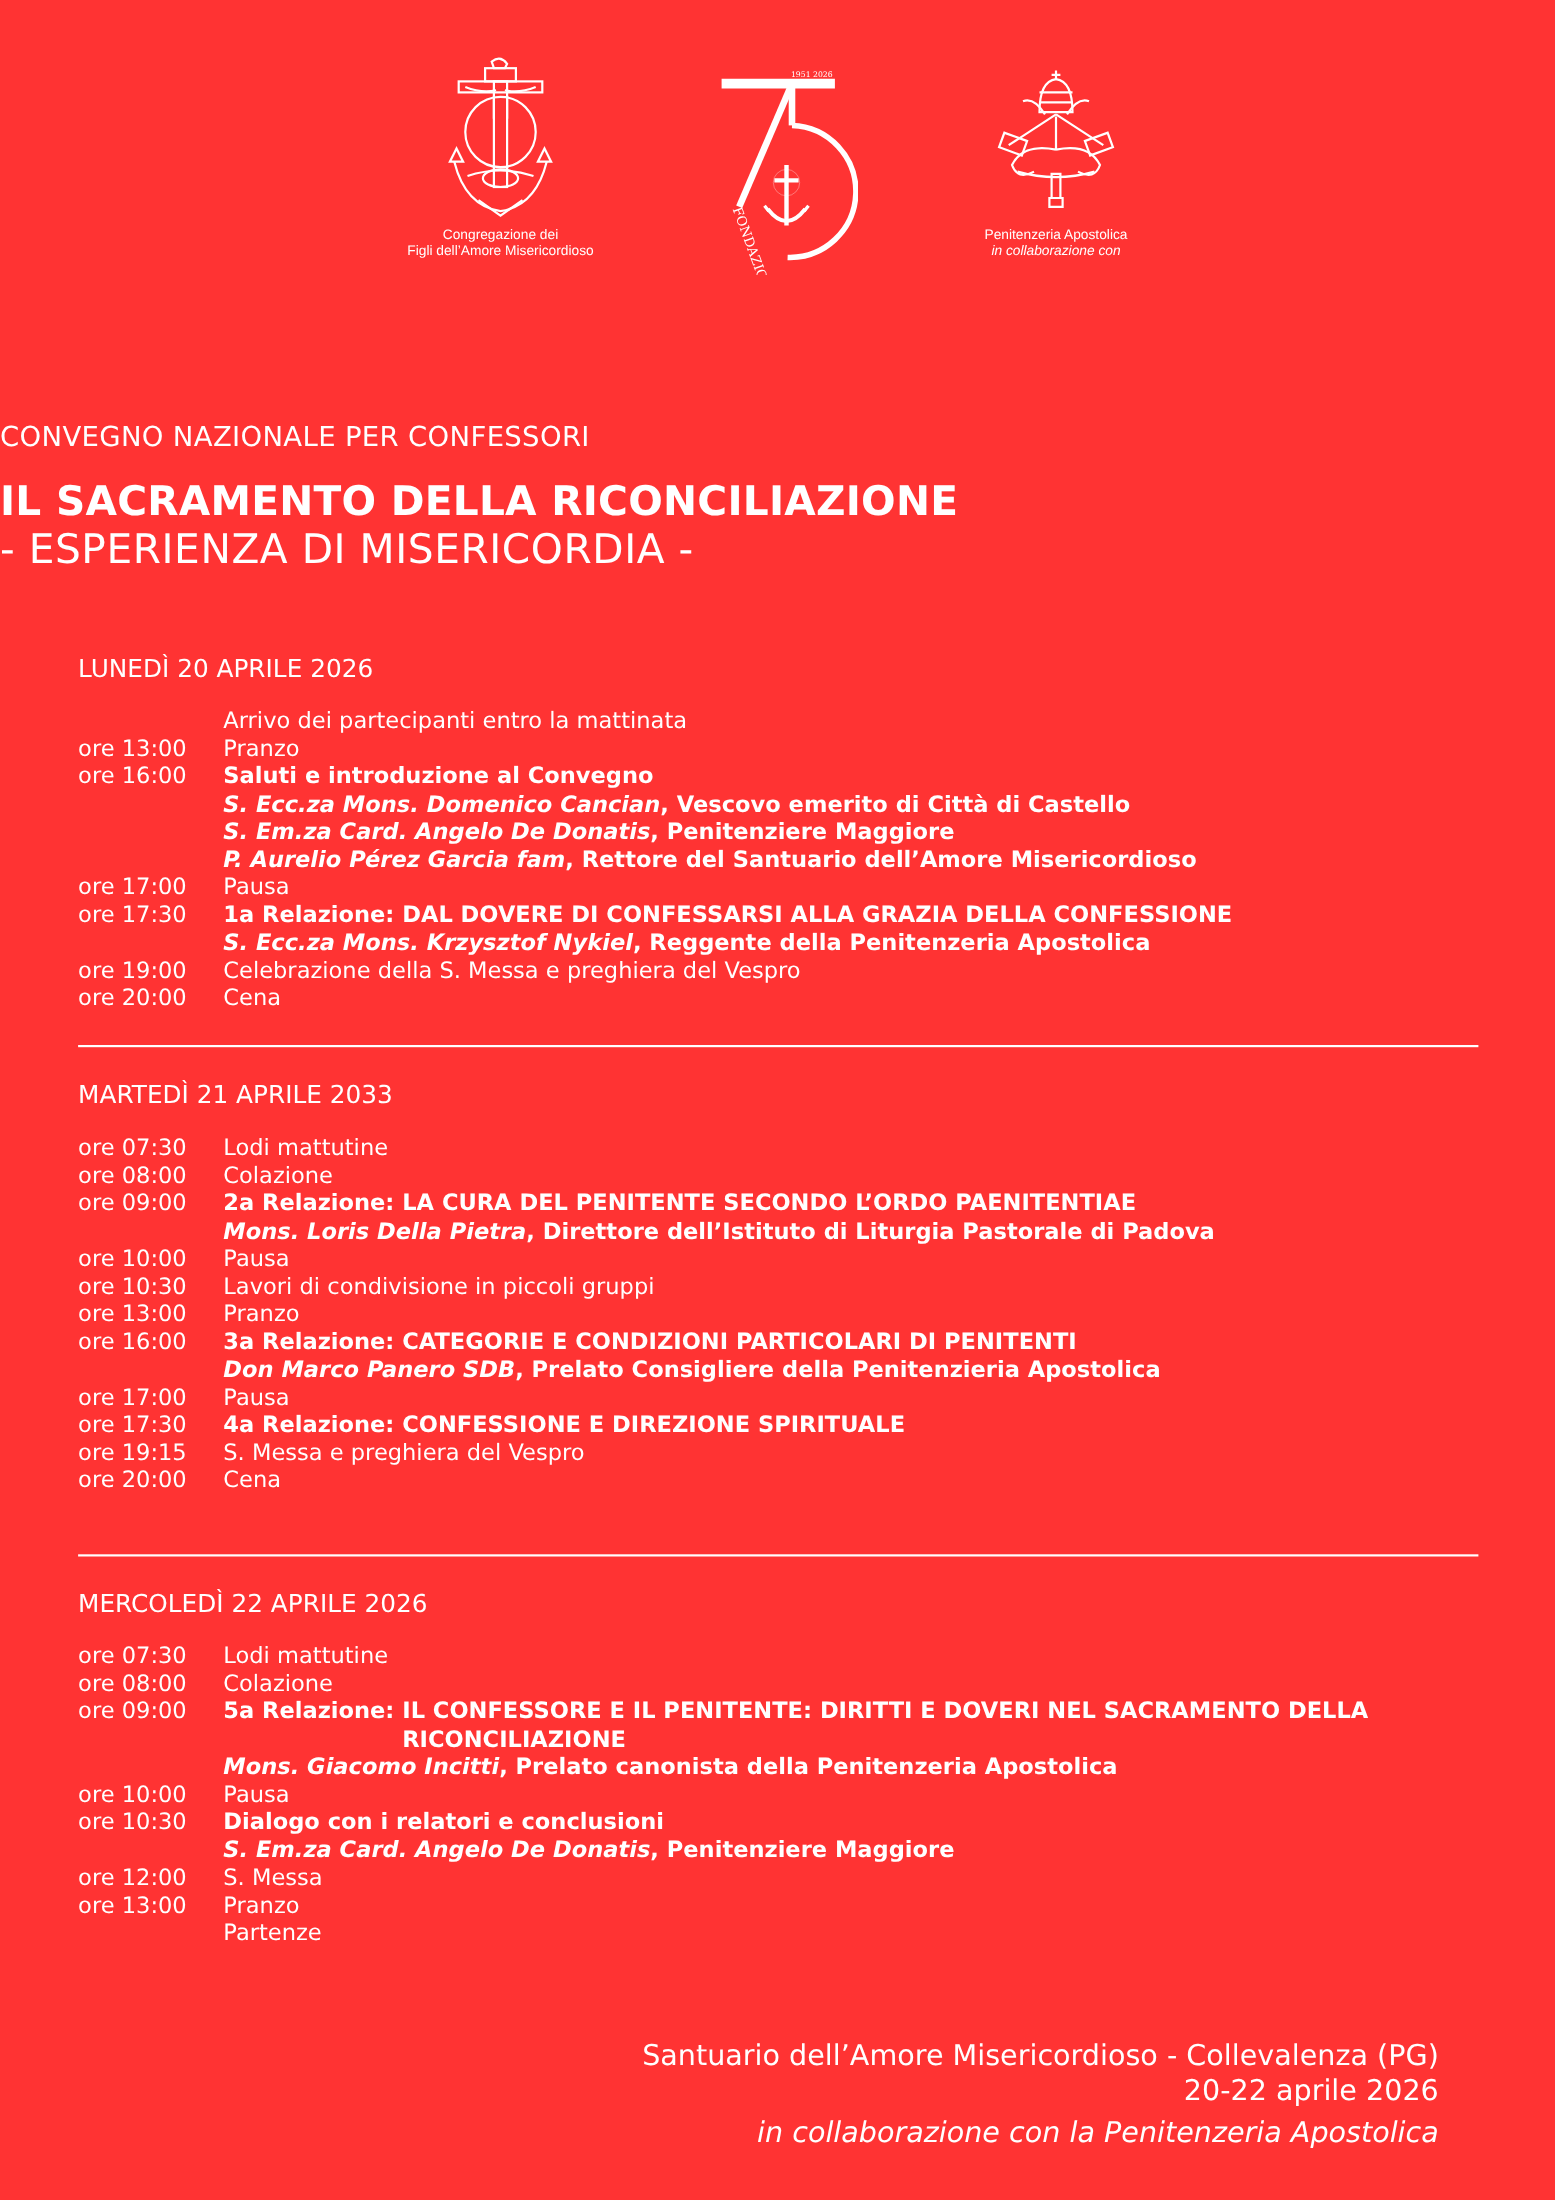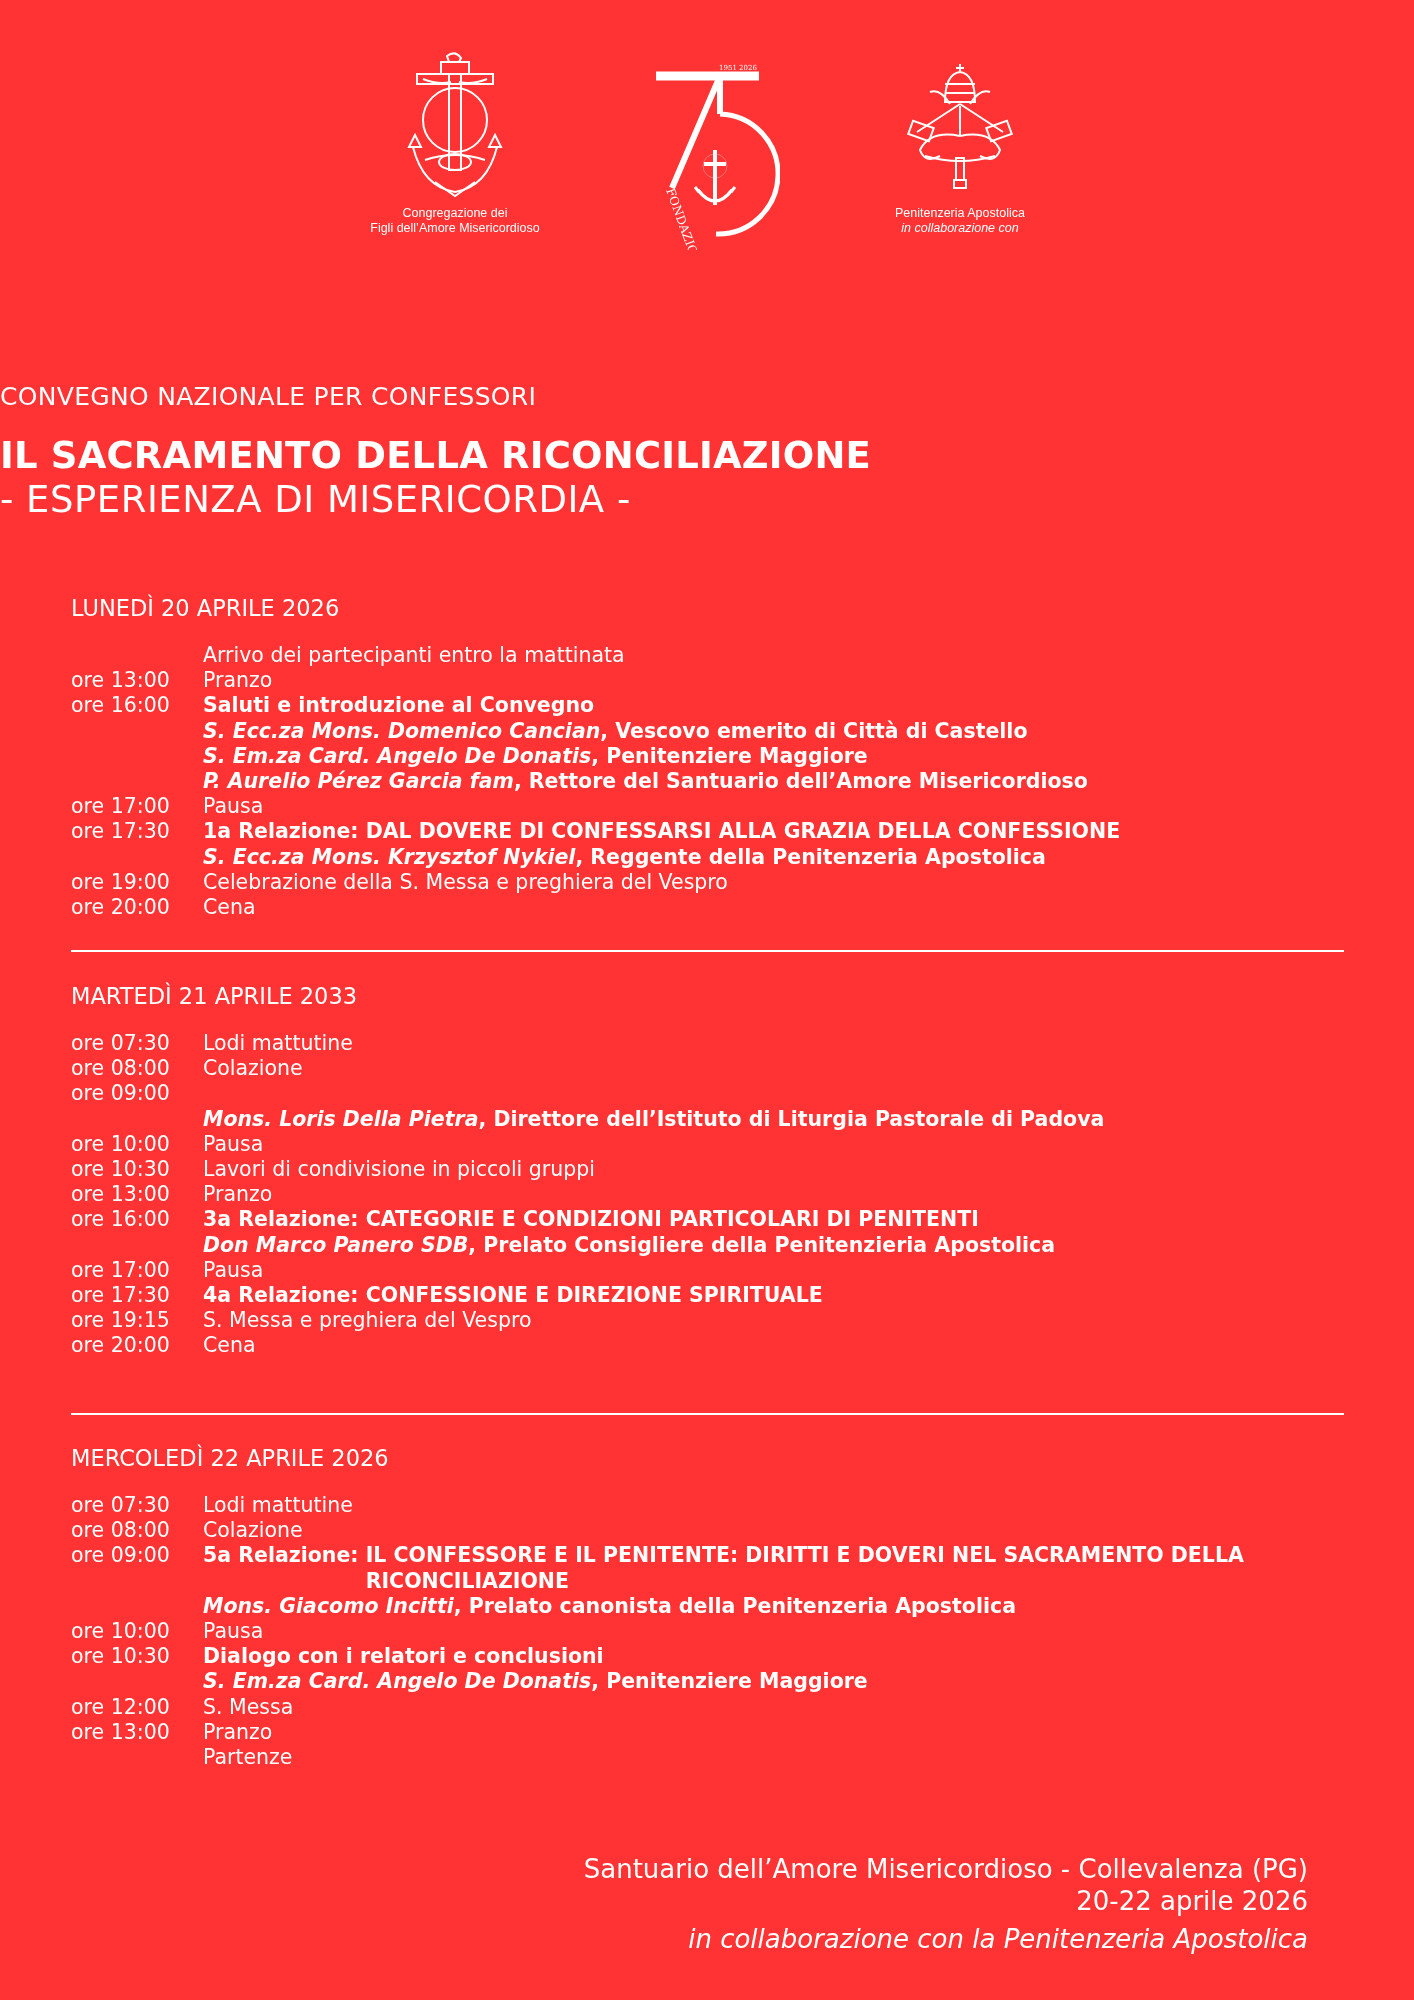--- a/index.html
+++ b/index.html
@@ -162,20 +162,21 @@
       <div class="row">
         <span class="time">ore 07:30</span>
         <span class="content">Lodi mattutine</span>
       </div>
       <div class="row">
         <span class="time">ore 08:00</span>
         <span class="content">Colazione</span>
       </div>
       <div class="row">
         <span class="time">ore 09:00</span>
+        <span class="content b">2a Relazione: LA CURA DEL PENITENTE SECONDO L’ORDO PAENITENTIAE</span>
       </div>
       <div class="row">
         <span class="time"></span>
         <span class="content"><span class="bi">Mons. Loris Della Pietra</span><span class="b">, Direttore dell’Istituto di Liturgia Pastorale di Padova</span></span>
       </div>
       <div class="row">
         <span class="time">ore 10:00</span>
         <span class="content">Pausa</span>
       </div>
       <div class="row">

